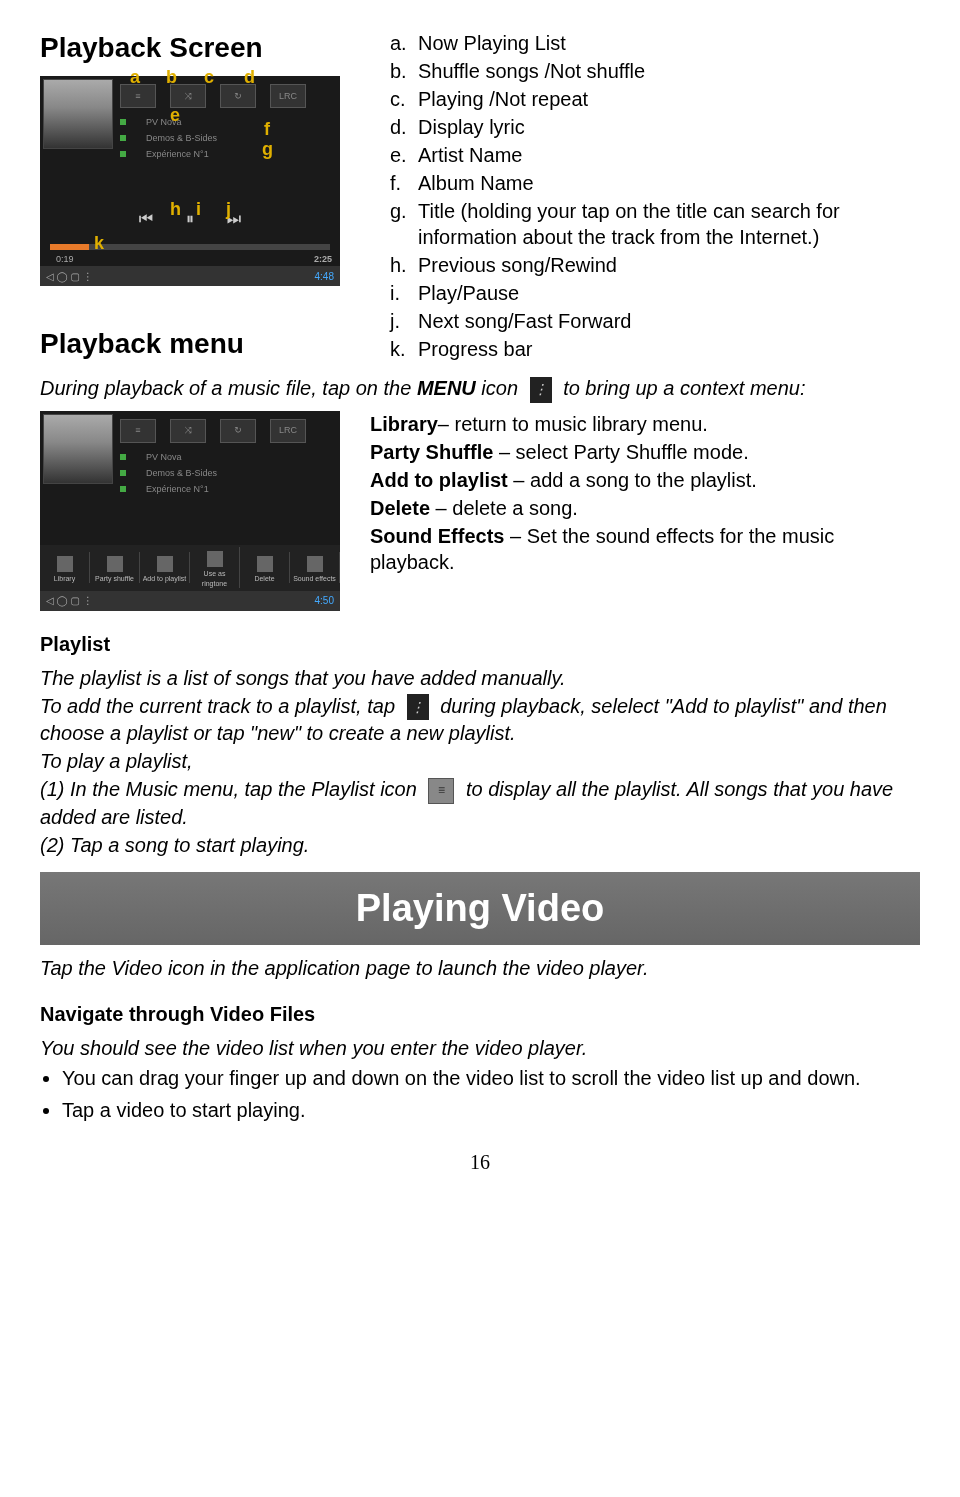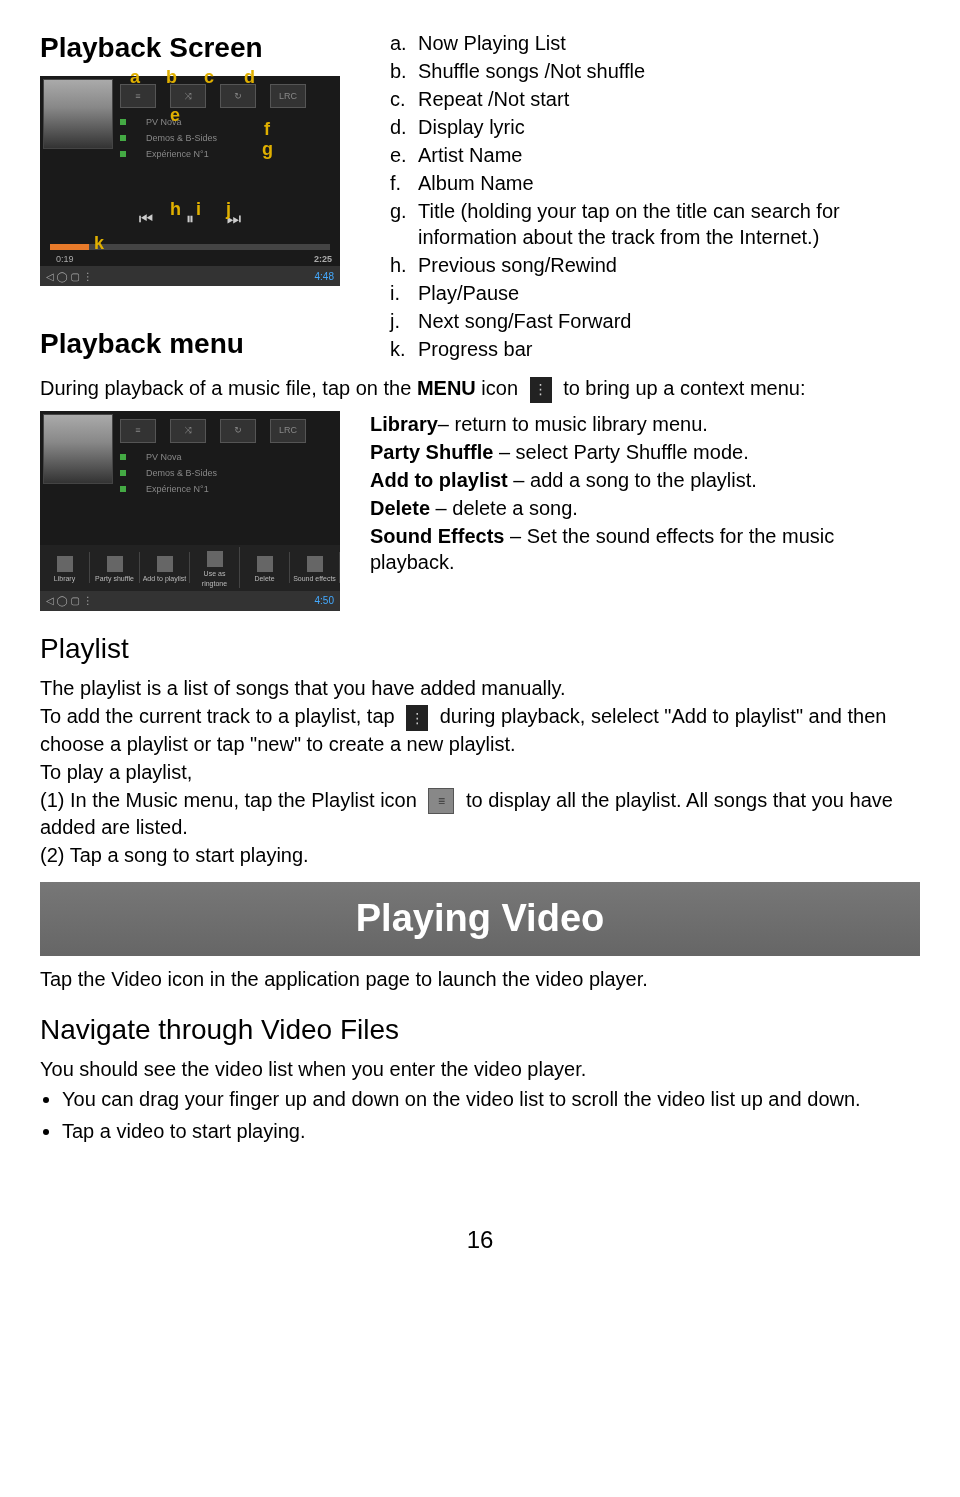--- a/index.html
+++ b/index.html
@@ -11,22 +11,22 @@
       margin: 0;
       padding: 30px 40px;
       background: #fff;
     }
     .heading-bold {
       font-weight: bold;
       font-size: 28px;
       margin: 0 0 10px 0;
     }
     .heading-big {
-      font-weight: normal;
-      font-size: 28px;
+      font-weight: bold;
+      font-size: 20px;
       margin: 20px 0 8px 0;
     }
     .top-row {
       display: flex;
       gap: 30px;
       align-items: flex-start;
     }
     .top-left {
       width: 320px;
       flex-shrink: 0;
@@ -225,31 +225,32 @@
     .menu-desc .term { font-weight: bold; }
     .section-bar {
       background: linear-gradient(180deg, #777 0%, #666 100%);
       color: #fff;
       font-size: 38px;
       font-weight: bold;
       text-align: center;
       padding: 12px 0;
       margin: 14px 0 10px 0;
     }
-    .std-p { margin: 2px 0; }
+    .std-p { margin: 2px 0; font-style: italic; }
     .bullets {
       margin: 4px 0 0 0;
       padding: 0 0 0 22px;
       list-style: disc;
     }
     .bullets li { margin-bottom: 6px; }
     .page-num {
       text-align: center;
-      margin-top: 80px;
-      font-size: 24px;
+      margin-top: 26px;
+      font-size: 20px;
+      font-family: Liberation Serif, serif;
     }
     .icon-playlist {
       display: inline-flex;
       width: 24px;
       height: 24px;
       background: #888;
       border: 1px solid #555;
       vertical-align: middle;
       margin: 0 6px;
       align-items: center;
@@ -321,21 +322,21 @@
       <li>
           <span class="key">a.</span>
           <span>Now Playing List</span>
         </li>
       <li>
           <span class="key">b.</span>
           <span>Shuffle songs /Not shuffle</span>
         </li>
       <li>
           <span class="key">c.</span>
-          <span>Repeat /Not start</span>
+          <span>Playing /Not repeat</span>
         </li>
       <li>
           <span class="key">d.</span>
           <span>Display lyric</span>
         </li>
       <li>
           <span class="key">e.</span>
           <span>Artist Name</span>
         </li>
       <li>

